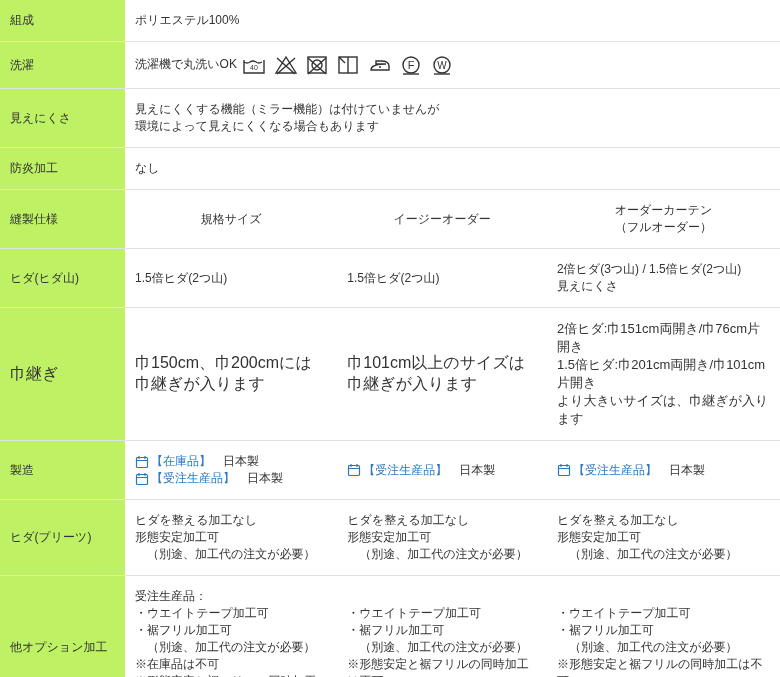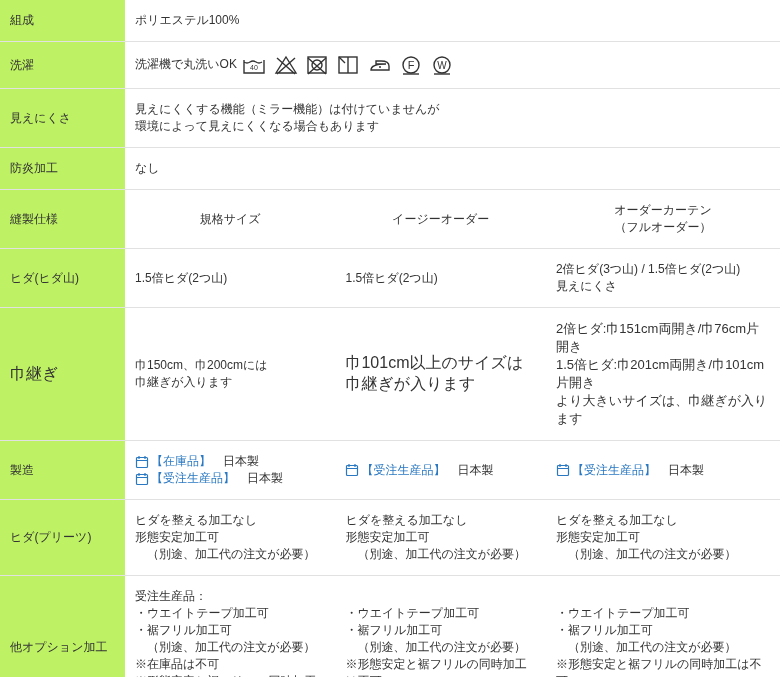--- a/index.html
+++ b/index.html
@@ -74,21 +74,21 @@
   <td><span>オーダーカーテン</span><br><span>（フルオーダー）</span></td>
 </tr>
 <tr>
   <th>ヒダ(ヒダ山)</th>
   <td>1.5倍ヒダ(2つ山)</td>
   <td>1.5倍ヒダ(2つ山)</td>
   <td><span>2倍ヒダ(3つ山) / 1.5倍ヒダ(2つ山)</span><br><span>見えにくさ</span></td>
 </tr>
 <tr class="sub">
   <th style="font-size:16px">巾継ぎ</th>
-  <td style="font-size:12px"><span>巾150cm、巾200cmには</span><br><span>巾継ぎが入ります</span></td>
+  <td style="font-size:16px"><span>巾150cm、巾200cmには</span><br><span>巾継ぎが入ります</span></td>
   <td style="font-size:16px"><span>巾101cm以上のサイズは</span><br><span>巾継ぎが入ります</span></td>
   <td><span>2倍ヒダ:巾151cm両開き/巾76cm片開き</span><br><span>1.5倍ヒダ:巾201cm両開き/巾101cm片開き</span><br><span>より大きいサイズは、巾継ぎが入ります</span></td>
 </tr>
 <tr>
   <th>製造</th>
   <td>
     <svg class="ico" width="14" height="14">
             <rect x="1.5" y="2.5" width="11" height="10" rx="1" fill="none" stroke="#2a78c2" stroke-width="1.2"></rect>
             <path d="M1.5 5.5 L12.5 5.5 M4 1 L4 4 M10 1 L10 4" stroke="#2a78c2" stroke-width="1.2"></path>
           </svg><a class="link">【在庫品】</a>　<span>日本製</span><br>

